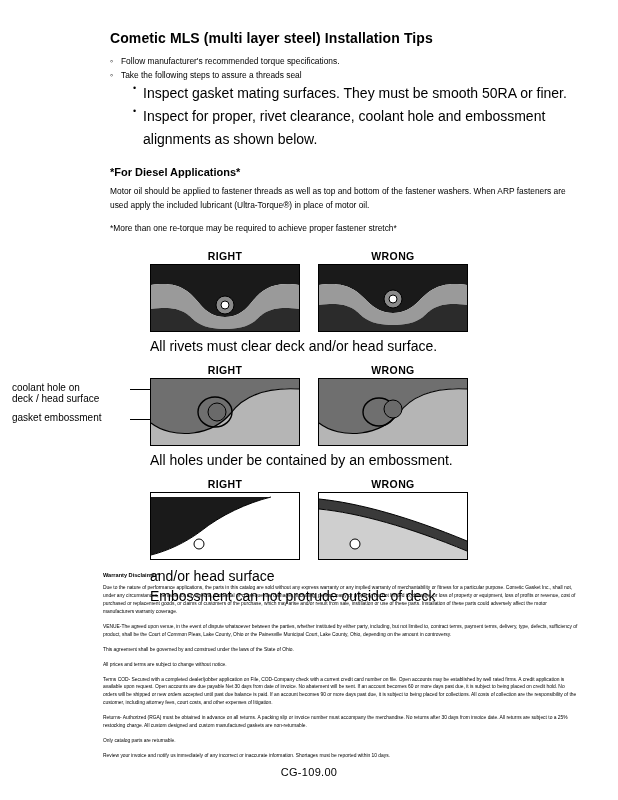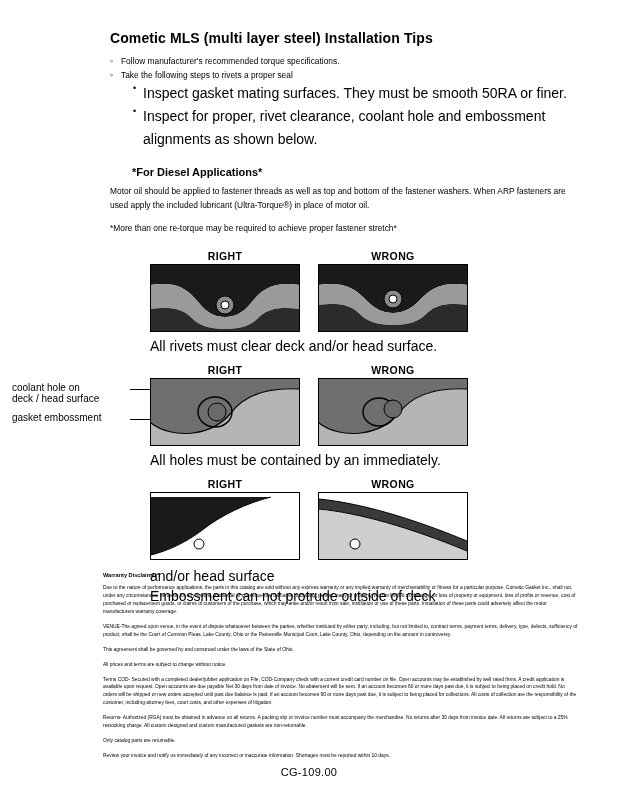--- a/index.html
+++ b/index.html
@@ -57,21 +57,21 @@
   ul.subbullets > li::before {
     content: "\2022";
     position: absolute;
     left: 0;
     top: -1px;
     font-size: 9px;
   }
   h2.subtitle {
     font-size: 11px;
     font-weight: bold;
-    margin: 16px 0 7px 92px;
+    margin: 16px 0 7px 70px;
   }
   p.body {
     font-size: 8.4px;
     line-height: 1.62;
     margin: 0 0 10px 70px;
     max-width: 480px;
   }
   p.note {
     font-size: 8.4px;
     line-height: 1.6;
@@ -160,21 +160,21 @@
 </head>
 <body>
 
 <div class="page">
 
   <h1 class="title">Cometic MLS (multi layer steel) Installation Tips</h1>
 
   <ul class="bullets">
     <li>Follow manufacturer's recommended torque specifications.</li>
     <li>
-      <span>Take the following steps to rivets a proper seal</span>
+      <span>Take the following steps to assure a threads seal</span>
       <ul class="subbullets">
         <li>Inspect gasket mating surfaces.  They must be smooth 50RA or finer.</li>
         <li>Inspect for proper, rivet clearance, coolant hole and embossment alignments as shown below.</li>
       </ul>
     </li>
   </ul>
 
   <h2 class="subtitle">*For Diesel Applications*</h2>
   <p class="body">Motor oil should be applied to fastener threads as well as top and bottom of the fastener washers. When ARP fasteners are used apply the included lubricant (Ultra-Torque®) in place of motor oil.</p>
   <p class="note">*More than one re-torque may be required to achieve proper fastener stretch*</p>
@@ -247,21 +247,21 @@
             <path d="M0,0 L148,0 L148,10 C112,8 92,18 80,34 C70,46 58,52 42,54 C26,56 10,52 0,44 Z" fill="#6f6f6f"></path>
             <path d="M0,44 C10,52 26,56 42,54 C58,52 70,46 80,34 C92,18 112,8 148,10 L148,66 L0,66 Z" fill="#b5b5b5"></path>
             <path d="M0,44 C10,52 26,56 42,54 C58,52 70,46 80,34 C92,18 112,8 148,10" fill="none" stroke="#000" stroke-width="1.2"></path>
             <ellipse cx="60" cy="33" rx="16" ry="14" fill="none" stroke="#000" stroke-width="1.4"></ellipse>
             <circle cx="74" cy="30" r="9" fill="#6a6a6a" stroke="#000" stroke-width="1"></circle>
           </svg>
         </div>
       </div>
     </div>
     <div class="caprow">
-      <div class="capinner figcaption">All holes must be contained by an immediately.</div>
+      <div class="capinner figcaption">All holes under be contained by an embossment.</div>
     </div>
 
     <div class="figrow" style="margin-top:10px;">
       <div class="figcell">
         <div class="figlabel">RIGHT</div>
         <div class="figbox">
           <svg width="148" height="66" viewBox="0 0 148 66">
             <rect x="0" y="0" width="148" height="66" fill="#ffffff"></rect>
             <path d="M0,0 L148,0 L148,6 C110,6 80,14 56,30 C36,44 18,56 0,60 Z" fill="#ffffff"></path>
             <path d="M0,4 L120,4 C96,10 70,22 50,38 C34,50 16,58 0,62 Z" fill="#1a1a1a"></path>

